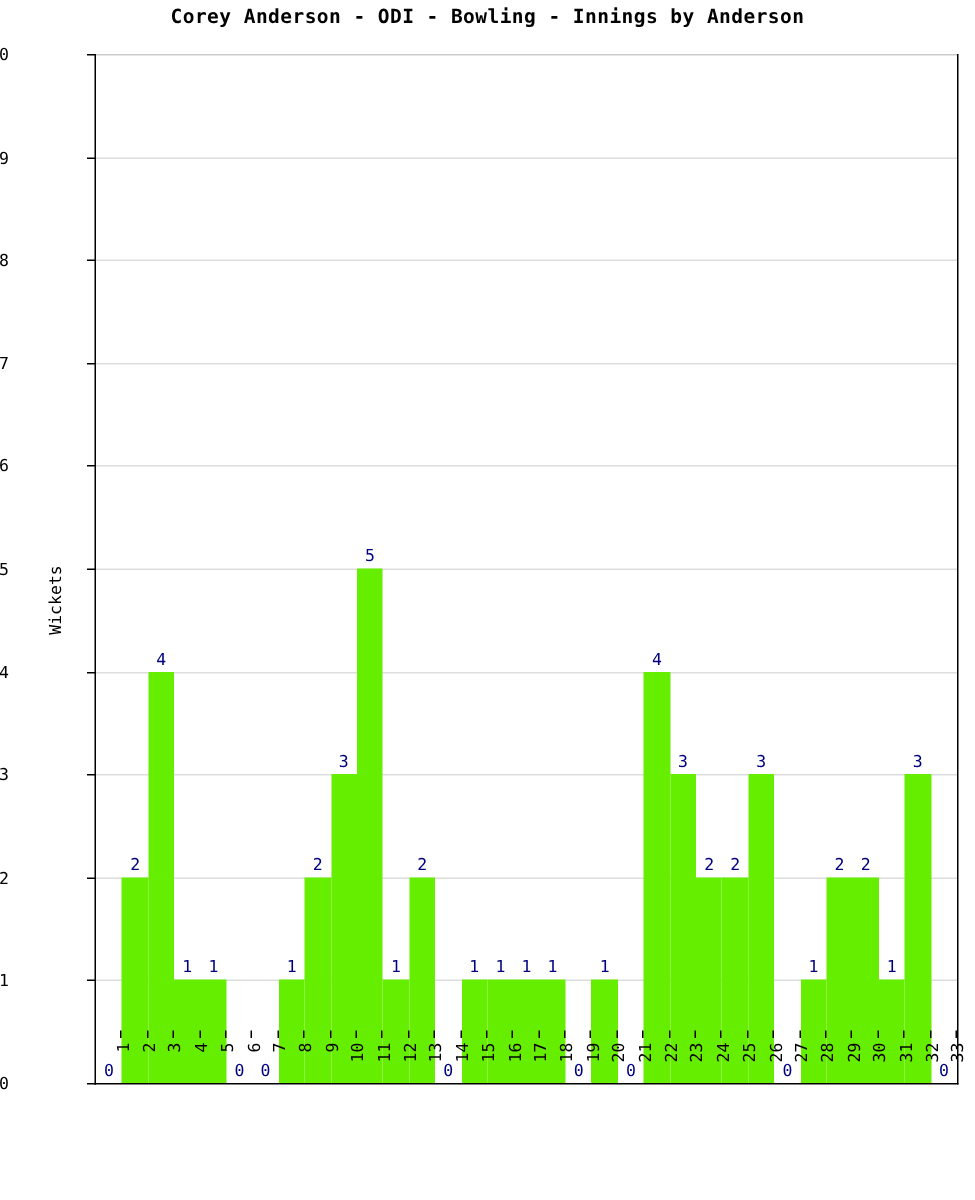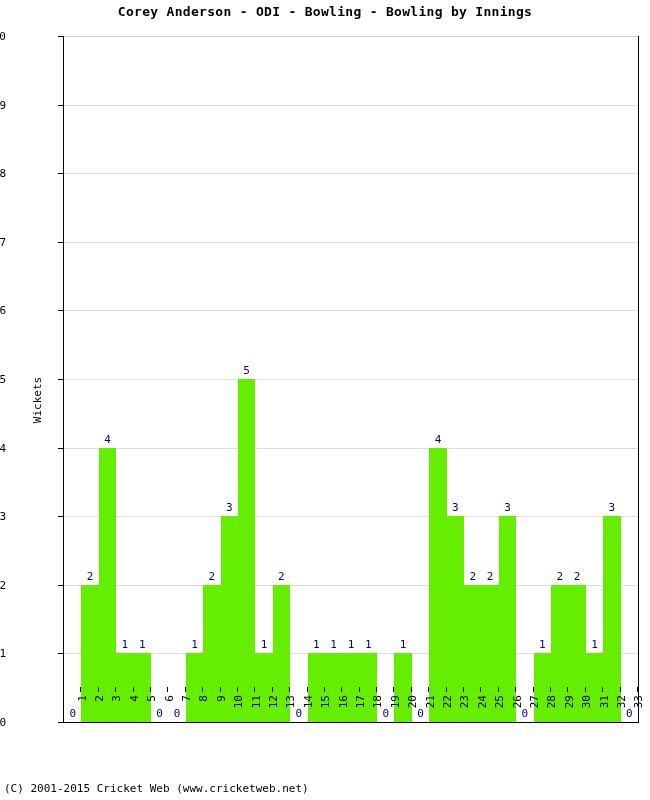--- a/index.html
+++ b/index.html
@@ -147,21 +147,21 @@
     font-size: 11px;
     color: #000;
     white-space: nowrap;
   }
 </style>
 </head>
 <body>
 
 <div id="chart-root">
 
-  <div id="chart-title">Corey Anderson - ODI - Bowling - Bowling by Innings</div>
+  <div id="chart-title">Corey Anderson - ODI - Bowling - Innings by Anderson</div>
 
   <div id="y-axis-title">Wickets</div>
 
   <div id="plot-area">
     <div id="gridlines">
         <div class="gridline" style="top: 617.4px;"></div>
         <div class="gridline" style="top: 548.8px;"></div>
         <div class="gridline" style="top: 480.2px;"></div>
         <div class="gridline" style="top: 411.6px;"></div>
         <div class="gridline" style="top: 343px;"></div>
@@ -384,15 +384,14 @@
       <div class="x-tick-label" style="left: 581.121px;">30</div>
       <div class="x-tick-mark" style="left: 602.212px;"></div>
       <div class="x-tick-label" style="left: 598.515px;">31</div>
       <div class="x-tick-mark" style="left: 619.606px;"></div>
       <div class="x-tick-label" style="left: 615.909px;">32</div>
       <div class="x-tick-mark" style="left: 637px;"></div>
       <div class="x-tick-label" style="left: 633.303px;">33</div>
     </div>
 
 
-  <div id="footer-copyright">(C) 2001-2015 Cricket Web (www.cricketweb.net)</div>
 
 </div>
 
 </body></html>

